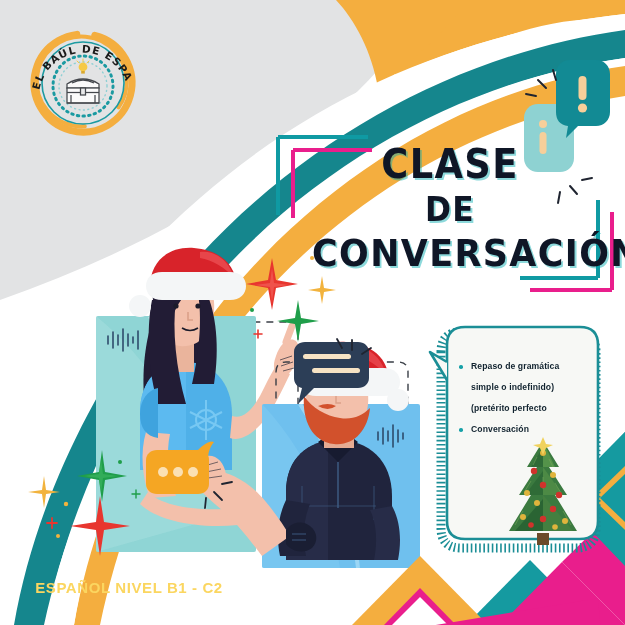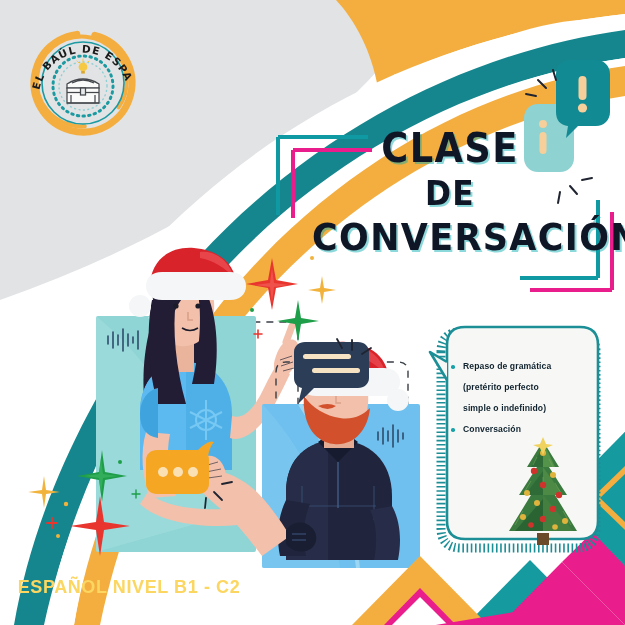--- a/index.html
+++ b/index.html
@@ -13,42 +13,42 @@
   #poster { position:relative; width:625px; height:625px; overflow:hidden; background:#ffffff; }
 
   .layer { position:absolute; inset:0; }
   svg.layer { width:625px; height:625px; display:block; }
 
   
   #logo { position:absolute; left:22px; top:22px; width:122px; height:122px; }
 
   
   #title-block {
-    position:absolute; left:300px; top:128px; width:300px;
+    position:absolute; left:300px; top:144px; width:300px;
     text-align:center; z-index:20;
   }
   #title-block .tline {
     font-family:"DejaVu Sans", sans-serif;
     font-weight:bold;
     color:#0f1626;
     letter-spacing:1.5px;
     line-height:1.0;
     text-shadow:2px 2px 0 rgba(0,170,175,.45);
     transform:scaleX(.92);
     white-space:nowrap;
   }
   #tl1 { font-size:40px; }
   #tl2 { font-size:34px; margin-top:8px; }
   #tl3 { font-size:38px; margin-top:8px; letter-spacing:0.5px; transform:scaleX(.84); }
 
   
   #bullet-card {
     position:absolute; left:447px; top:340px; width:143px; height:200px;
     z-index:25;
-    padding:16px 8px 8px 2px;
+    padding:16px 8px 8px 10px;
   }
   #bullet-list { list-style:none; }
   #bullet-list li {
     position:relative;
     font-size:8.6px;
     font-weight:bold;
     color:#10222e;
     line-height:2.45;
     padding-left:14px;
     letter-spacing:.1px;
@@ -62,21 +62,21 @@
   #bullet-list li.cont { padding-left:14px; }
 
   
   #banner {
     position:absolute; left:18px; top:567px; width:222px; height:40px;
     z-index:30;
     display:flex; align-items:center; justify-content:center;
   }
   #banner-label {
     position:relative; z-index:2;
-    font-size:18px; font-weight:bold;
+    font-size:15px; font-weight:bold;
     color:#fbd660; letter-spacing:.6px;
     white-space:nowrap;
   }
 
   
   #tree { position:absolute; left:497px; top:437px; width:92px; height:110px; z-index:26; }
 </style>
 </head>
 <body>
 
@@ -419,22 +419,22 @@
 
   <div id="title-block">
     <div class="tline" id="tl1">CLASE</div>
     <div class="tline" id="tl2">DE</div>
     <div class="tline" id="tl3">CONVERSACIÓN</div>
   </div>
 
   <div id="bullet-card">
     <ul id="bullet-list">
       <li><span class="dot"></span><span>Repaso de gramática</span></li>
+      <li class="cont"><span>simple o indefinido)</span></li>
       <li class="cont"><span>(pretérito perfecto</span></li>
-      <li class="cont"><span>simple o indefinido)</span></li>
       <li><span class="dot"></span><span>Conversación</span></li>
     </ul>
   </div>
 
   <div id="banner">
     <svg class="layer" viewBox="0 0 222 40" preserveAspectRatio="none" style="z-index:1;">
       <path d="M4,8 L206,2 L210,10 L204,16 L212,22 L206,30 L212,36 L4,38 L8,30 L2,24 L8,16 Z" fill="#e91e8c"></path>
     </svg>
     <span id="banner-label">ESPAÑOL NIVEL B1 - C2</span>
   </div>

